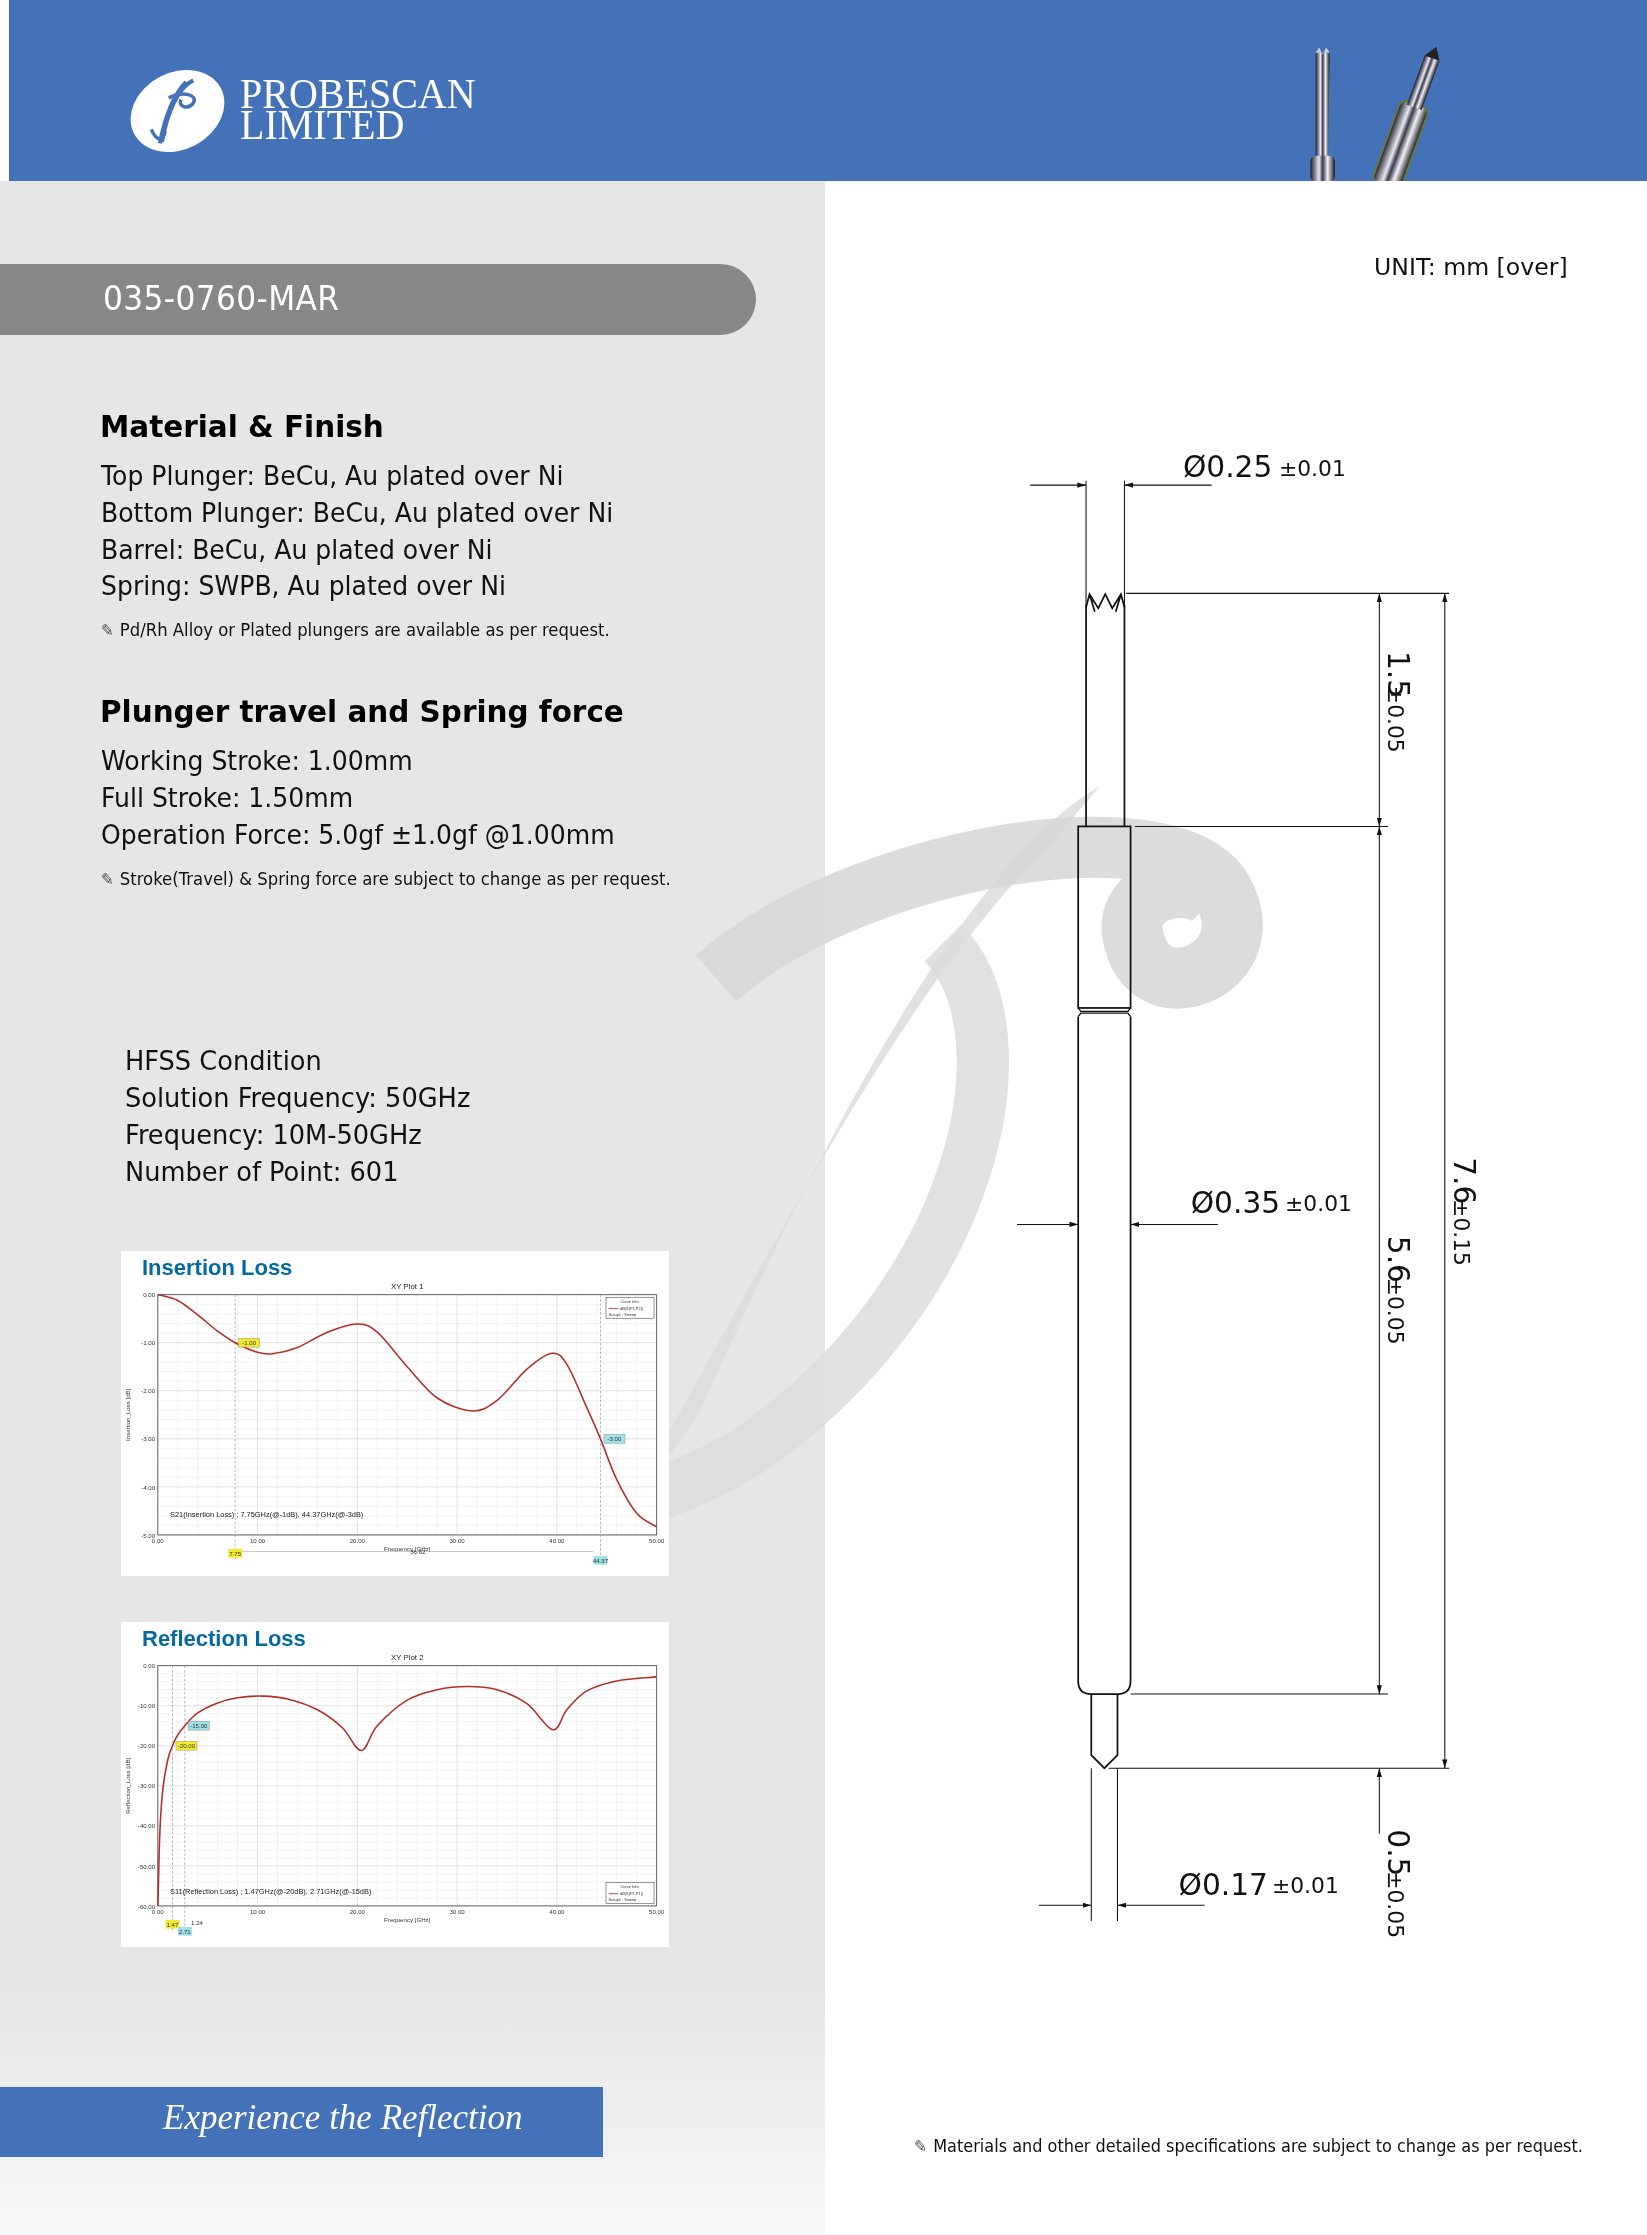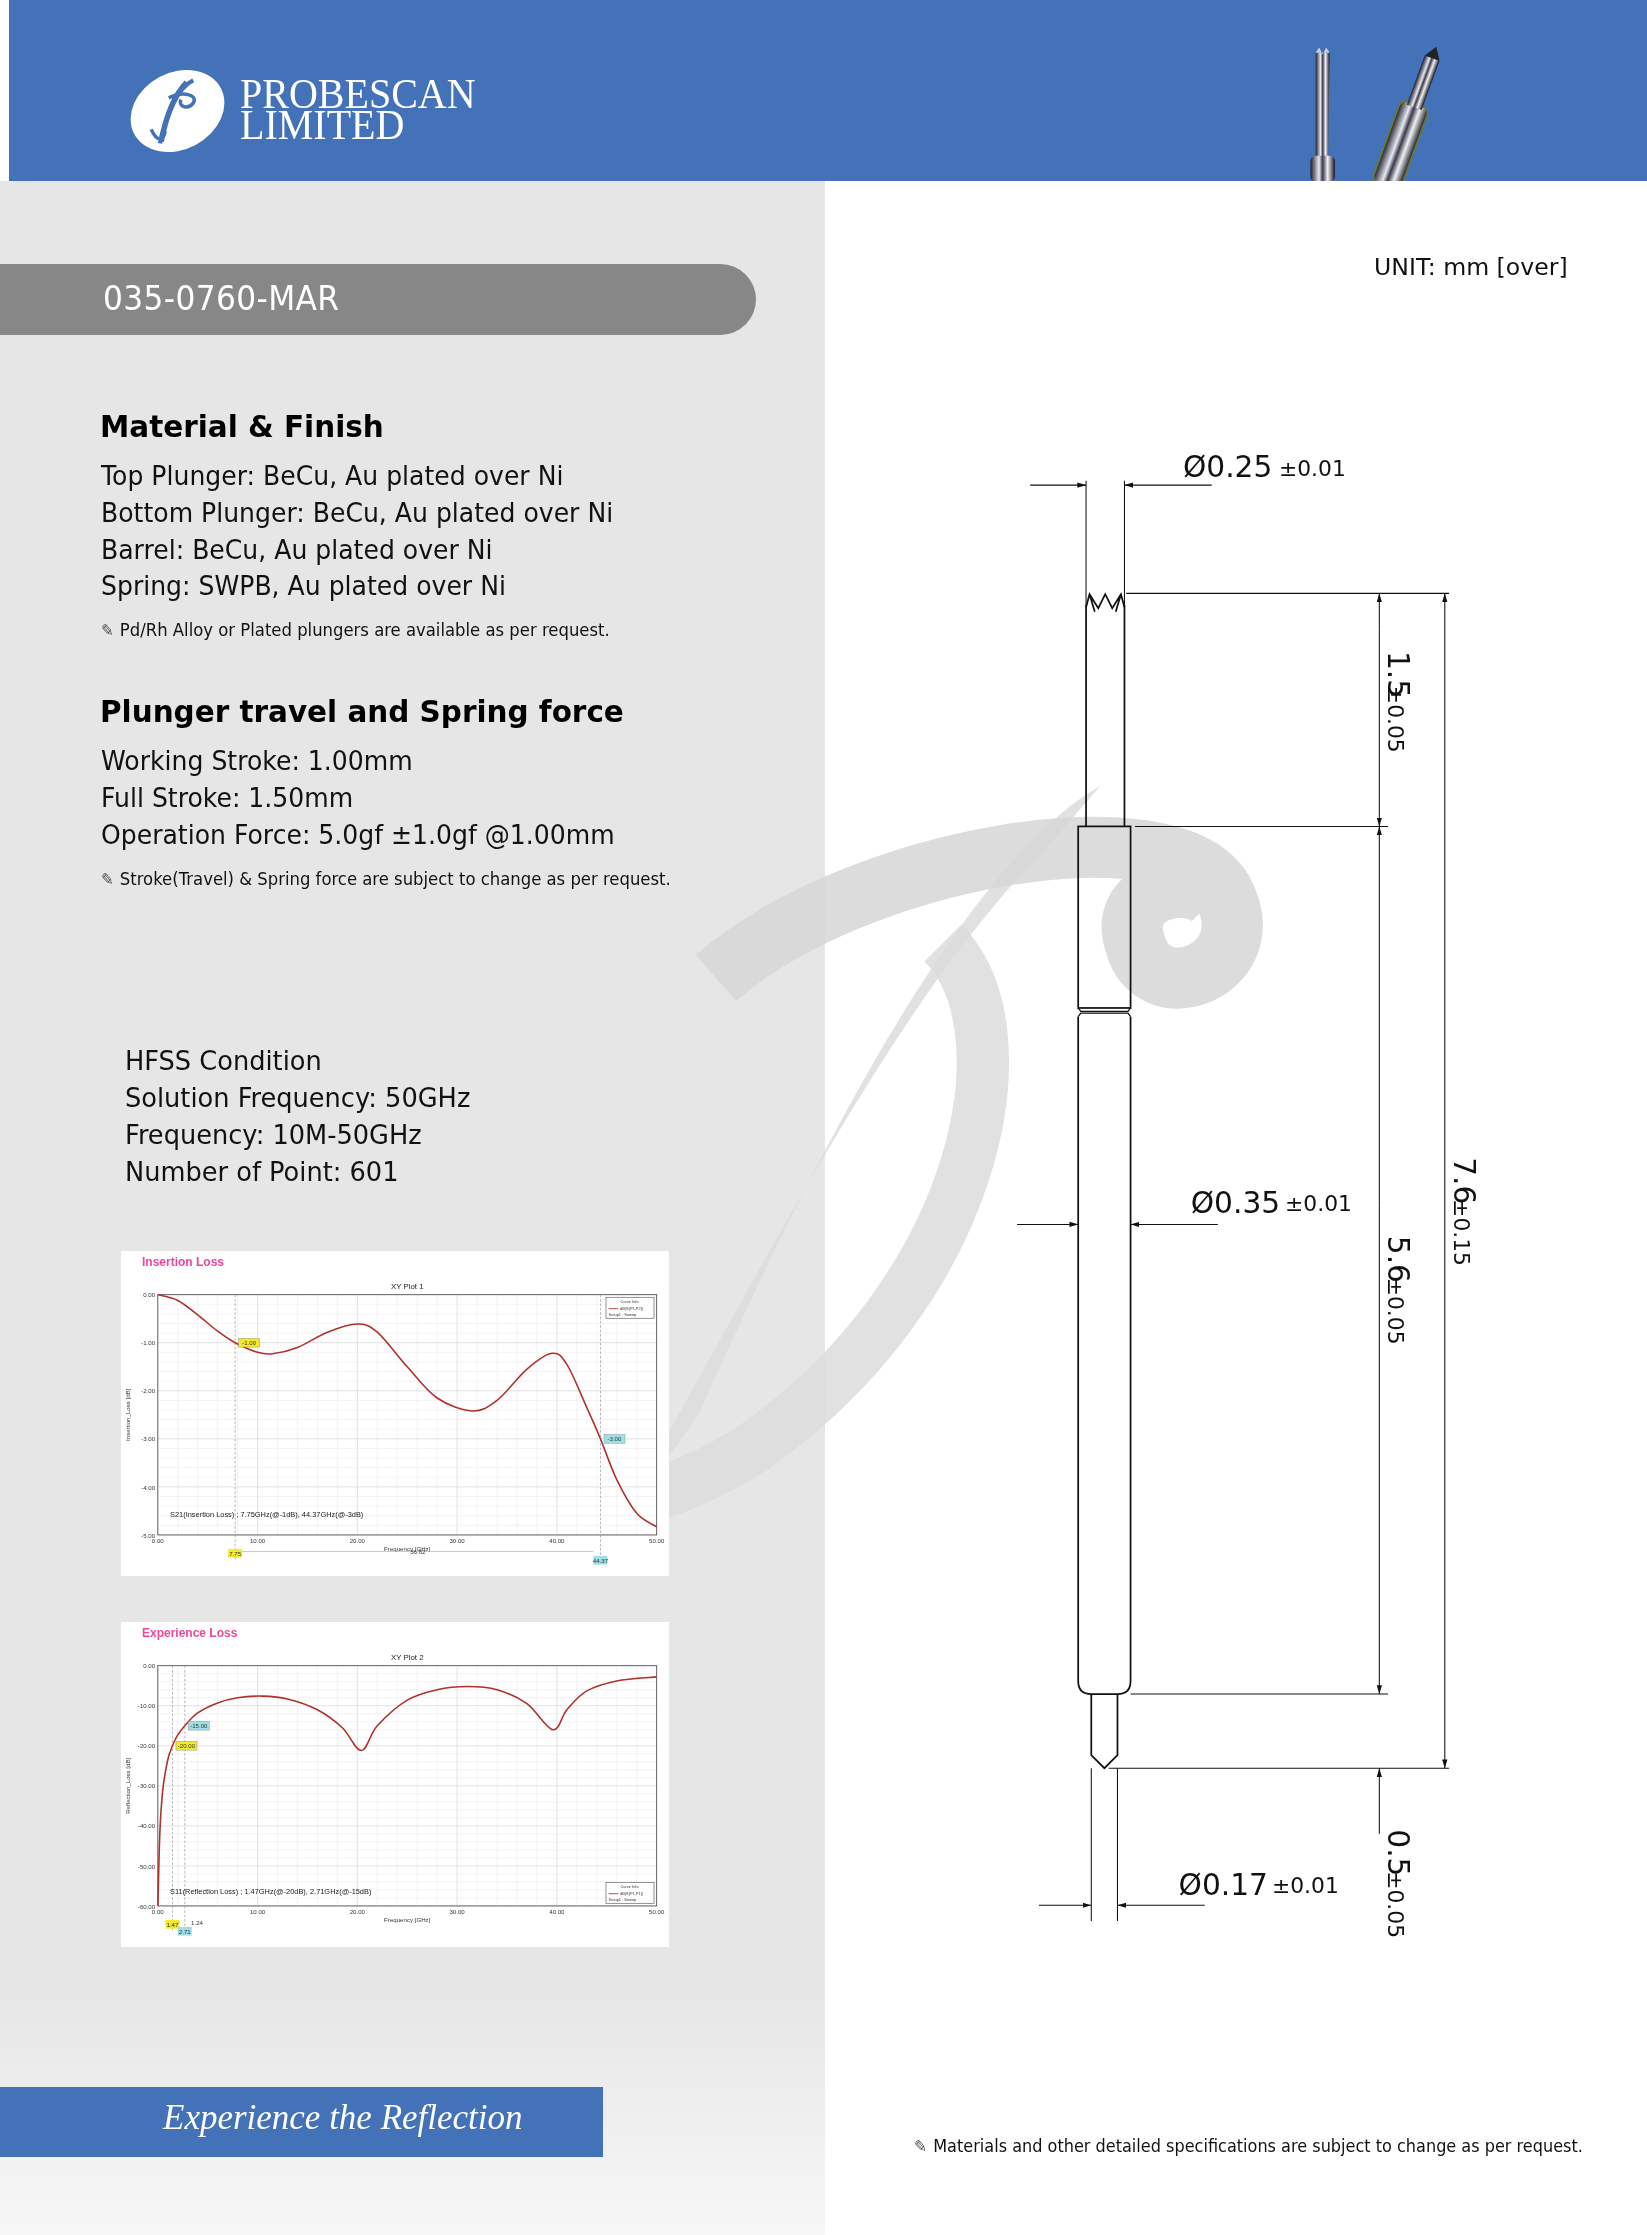--- a/index.html
+++ b/index.html
@@ -11,21 +11,21 @@
   .left-panel { position: absolute; left: 0; top: 181px; width: 825px; height: 2055px; background: linear-gradient(to bottom, #e6e6e6 0%, #e6e6e6 88%, #f7f7f7 100%); }
   .watermark { position: absolute; left: 489px; top: 751px; width: 838px; height: 873px; pointer-events: none; }
   .pn-bar { position: absolute; left: 0; top: 264px; width: 756px; height: 71px; background: #878787; border-radius: 0 36px 36px 0; }
   .pn-text { position: absolute; left: 103px; top: 278px; color: #ffffff; font-family: "DejaVu Sans", sans-serif; font-size: 34px; letter-spacing: 0.4px; transform: scaleX(0.92); transform-origin: left; }
   .section-title { position: absolute; left: 100px; font-weight: bold; font-size: 31px; color: #000; transform: scaleX(0.95); transform-origin: left; }
   .spec-line { position: absolute; left: 101px; font-size: 27px; color: #111; transform: scaleX(0.93); transform-origin: left; white-space: nowrap; }
   .note-line { position: absolute; left: 101px; font-size: 18.3px; color: #111; transform: scaleX(0.9); transform-origin: left; white-space: nowrap; }
   .note-icon { display: inline-block; margin-right: 7px; font-size: 16.6px; color: #444; }
   .hfss-line { position: absolute; left: 125px; font-size: 27px; color: #111; transform: scaleX(0.95); transform-origin: left; white-space: nowrap; }
   .chart-box { position: absolute; left: 121px; width: 548px; height: 325px; background: #ffffff; }
-  .chart-title { position: absolute; left: 21px; top: 3.5px; color: #ec4899; font-family: "Liberation Sans", sans-serif; font-weight: bold; font-size: 12px; }
+  .chart-title { position: absolute; left: 21px; top: 3.5px; color: #0369a1; font-family: "Liberation Sans", sans-serif; font-weight: bold; font-size: 22px; }
   .chart-svg { position: absolute; left: 0; top: 0; width: 548px; height: 325px; }
   .footer-bar { position: absolute; left: 0; top: 2087px; width: 603px; height: 70px; background: #4472b8; }
   .footer-text { position: absolute; left: 163px; top: 2098px; color: #ffffff; font-family: "Liberation Serif", serif; font-style: italic; font-size: 35px; white-space: nowrap; }
   .footer-note { position: absolute; left: 914px; top: 2136px; font-size: 17.5px; color: #111; transform: scaleX(0.92); transform-origin: left; white-space: nowrap; }
   .unit-label { position: absolute; left: 1374px; top: 253px; font-size: 23.6px; color: #111; white-space: nowrap; }
   .drawing { position: absolute; left: 1004px; top: 419px; width: 611px; height: 1555px; }
   .dim-text { font-family: "DejaVu Sans", sans-serif; fill: #111; }
 </style>
 </head>
 <body>
@@ -182,21 +182,21 @@
       <text x="56" y="305" font-size="8.5" fill="#222" font-family="Liberation Sans, sans-serif">S21(Insertion Loss) ; 7.75GHz(@-1dB), 44.37GHz(@-3dB)</text>
       <rect x="555" y="53" width="55" height="24" fill="#fff" stroke="#666" stroke-width="0.8"></rect>
       <text x="582" y="60" font-size="4.5" text-anchor="middle" fill="#333" font-family="Liberation Sans, sans-serif">Curve Info</text>
       <line x1="558" y1="66" x2="569" y2="66" stroke="#b0302a" stroke-width="1"></line>
       <text x="571" y="67.5" font-size="4.5" fill="#333" font-family="Liberation Sans, sans-serif">dB(S(P1,P2))</text>
       <text x="558" y="74" font-size="4.5" fill="#333" font-family="Liberation Sans, sans-serif">Setup1 : Sweep</text>
     </svg>
 </div>
 
 <div class="chart-box" style="top:1622px">
-  <div class="chart-title">Experience Loss</div>
+  <div class="chart-title">Reflection Loss</div>
   <svg class="chart-svg" id="chart1" viewBox="0 0 627 372">
       <text x="327.5" y="44" font-size="9" text-anchor="middle" fill="#222" font-family="Liberation Sans, sans-serif">XY Plot 2</text>
       <line x1="42" y1="50" x2="42" y2="325" stroke="#cfcfcf" stroke-width="0.7"></line>
       <line x1="64.84" y1="50" x2="64.84" y2="325" stroke="#ececec" stroke-width="0.7"></line>
       <line x1="87.68" y1="50" x2="87.68" y2="325" stroke="#ececec" stroke-width="0.7"></line>
       <line x1="110.52" y1="50" x2="110.52" y2="325" stroke="#ececec" stroke-width="0.7"></line>
       <line x1="133.36" y1="50" x2="133.36" y2="325" stroke="#ececec" stroke-width="0.7"></line>
       <line x1="156.2" y1="50" x2="156.2" y2="325" stroke="#cfcfcf" stroke-width="0.7"></line>
       <line x1="179.04" y1="50" x2="179.04" y2="325" stroke="#ececec" stroke-width="0.7"></line>
       <line x1="201.88" y1="50" x2="201.88" y2="325" stroke="#ececec" stroke-width="0.7"></line>

